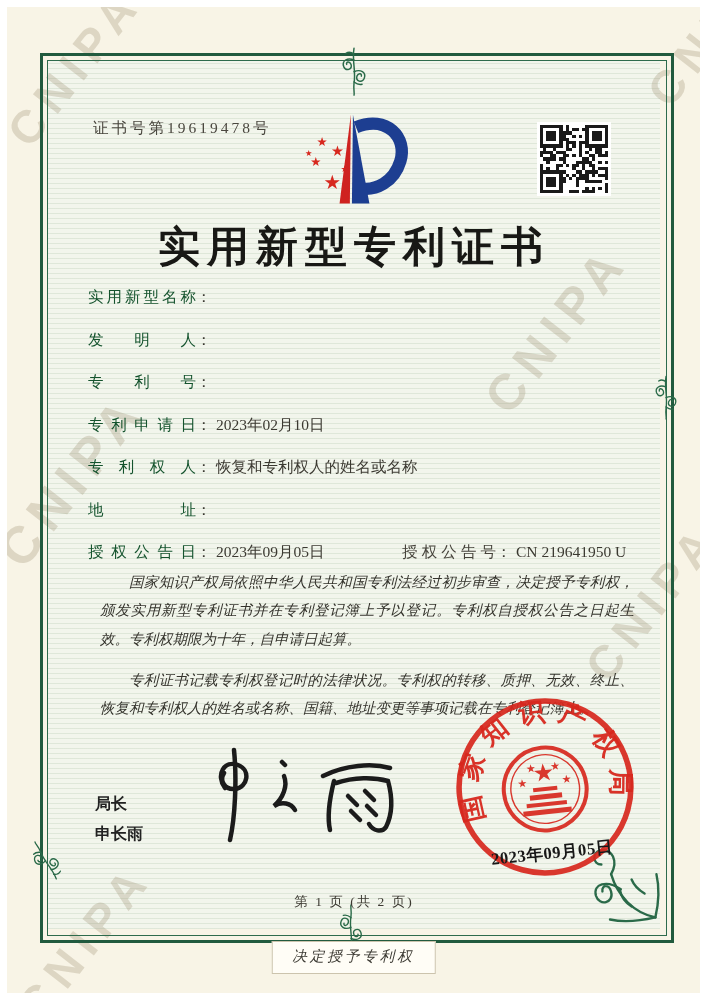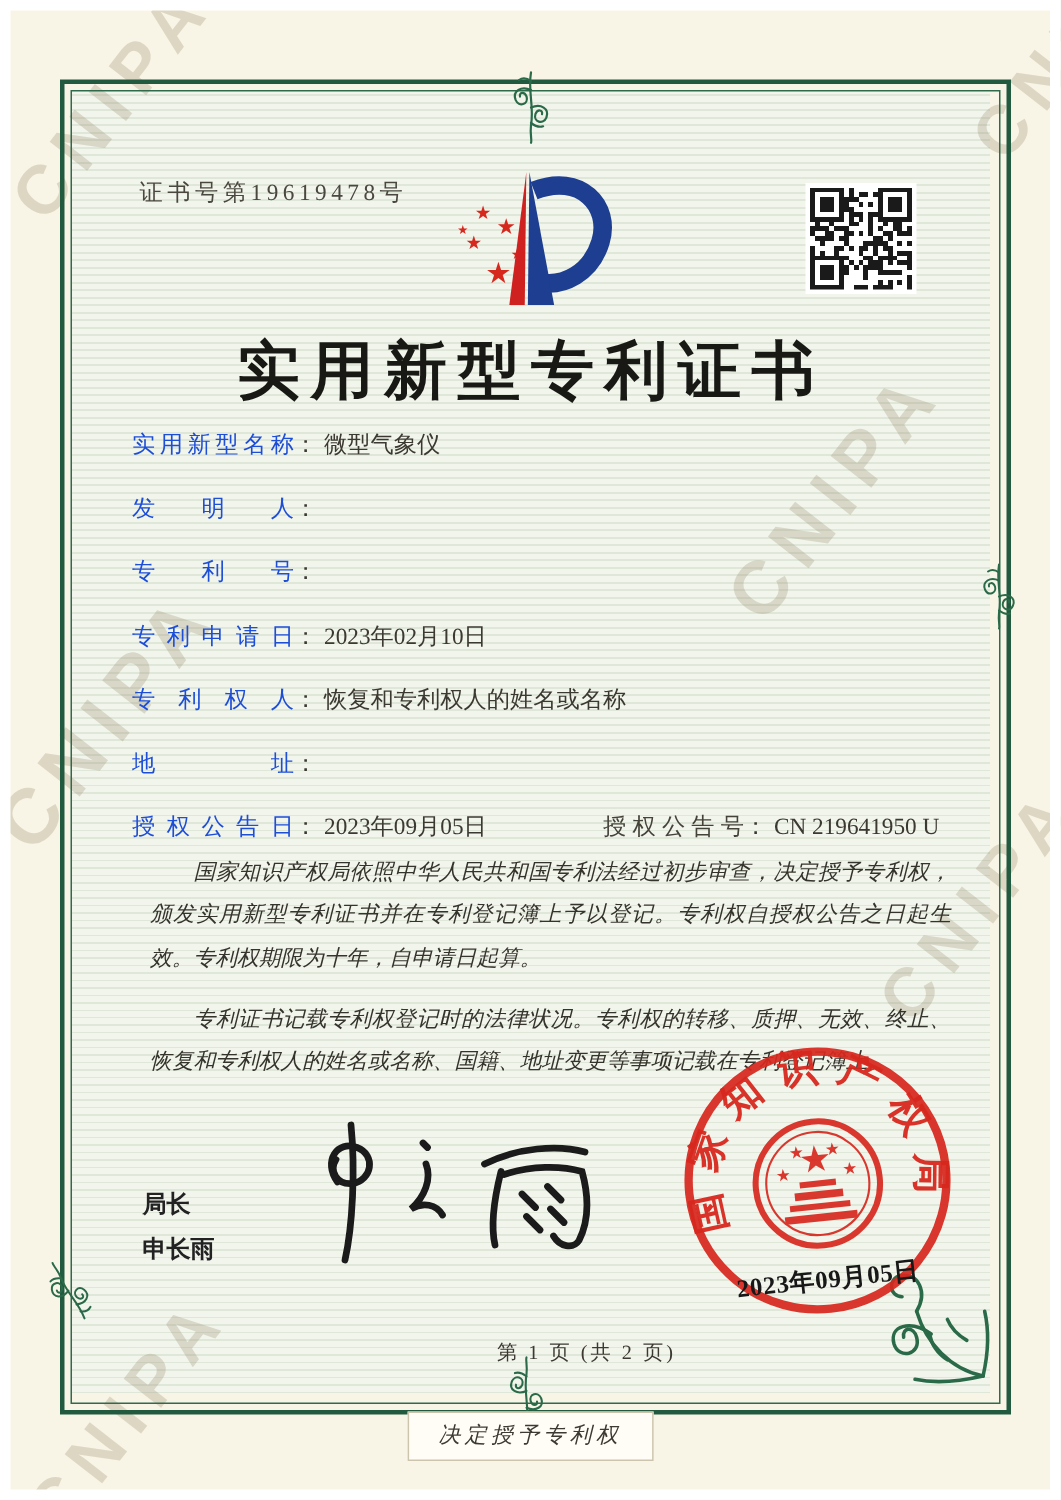--- a/index.html
+++ b/index.html
@@ -25,38 +25,38 @@
   .cert-no{position:absolute;left:93px;top:118px;z-index:3;font-size:15.5px;letter-spacing:3px;color:#4a473f;text-align:center;}
   .logo{position:absolute;left:288px;top:104px;width:134px;height:104px;z-index:3;}
   .qr{position:absolute;left:537px;top:122px;width:68px;height:68px;background:#ffffff;padding:3px;z-index:3;}
   .qr svg{display:block;width:100%;height:100%;}
 
   .title{position:absolute;left:40px;top:219px;width:628px;z-index:3;text-align:center;
          font-size:42px;font-weight:700;letter-spacing:7px;color:#181815;}
 
   .fields{position:absolute;left:88px;top:286px;width:544px;z-index:3;font-size:15.5px;color:#3b3931;}
   .frow{display:flex;align-items:flex-start;margin-bottom:20.5px;line-height:22px;}
-  .flabel{display:inline-block;width:108px;text-align:justify;text-align-last:justify;flex:none;color:#1d4ed8;}
+  .flabel{display:inline-block;width:108px;text-align:justify;text-align-last:justify;flex:none;color:#14532d;}
   .fcolon{flex:none;width:20px;}
   .fvalue{flex:1;line-height:22px;}
   .flabel2{display:inline-block;width:94px;text-align:justify;text-align-last:justify;flex:none;color:#45423a;margin-left:36px;}
   .gdate{flex:none;width:150px;}
 
   .paras{position:absolute;left:88px;top:568px;width:546px;z-index:3;font-size:14.5px;font-style:italic;
          line-height:1.95;text-align:justify;color:#34332c;}
   .paras p{margin:0 0 13px 12px;text-indent:2em;}
 
   .signer{position:absolute;left:95px;top:789px;z-index:3;font-family:"Liberation Sans","DejaVu Sans",sans-serif;
           font-weight:700;font-size:16px;color:#222;line-height:30px;}
   .sig-draw{position:absolute;left:185px;top:740px;width:240px;height:112px;z-index:3;}
 
   .seal{position:absolute;left:452px;top:694px;width:186px;height:186px;z-index:5;transform:rotate(-6deg);}
 
   .page-footer{position:absolute;left:40px;top:893px;width:628px;z-index:3;text-align:center;
-               font-size:13.5px;letter-spacing:2px;color:#3b3931;margin-left:37px;}
+               font-size:13.5px;letter-spacing:2px;color:#3b3931;}
 
   .note-box{position:absolute;left:50%;transform:translateX(-50%);top:941px;z-index:41;
             background:#fffdf6;border:1px solid #ccc4ad;padding:5px 20px 7px;
             font-size:14.5px;font-style:italic;letter-spacing:3px;color:#3c3a33;white-space:nowrap;}
 </style>
 </head>
 <body>
 
 <div id="page">
 
@@ -378,21 +378,20 @@
         <rect x="20" y="20" width="1" height="1"></rect>
       </svg>
     </div>
 
   <div class="title">实用新型专利证书</div>
 
   <div class="fields">
     <div class="frow">
       <span class="flabel">实用新型名称</span>
       <span class="fcolon">：</span>
-      <span class="fvalue">微型气象仪</span>
     </div>
     <div class="frow">
       <span class="flabel">发明人</span>
       <span class="fcolon">：</span>
     </div>
     <div class="frow">
       <span class="flabel">专利号</span>
       <span class="fcolon">：</span>
     </div>
     <div class="frow">

